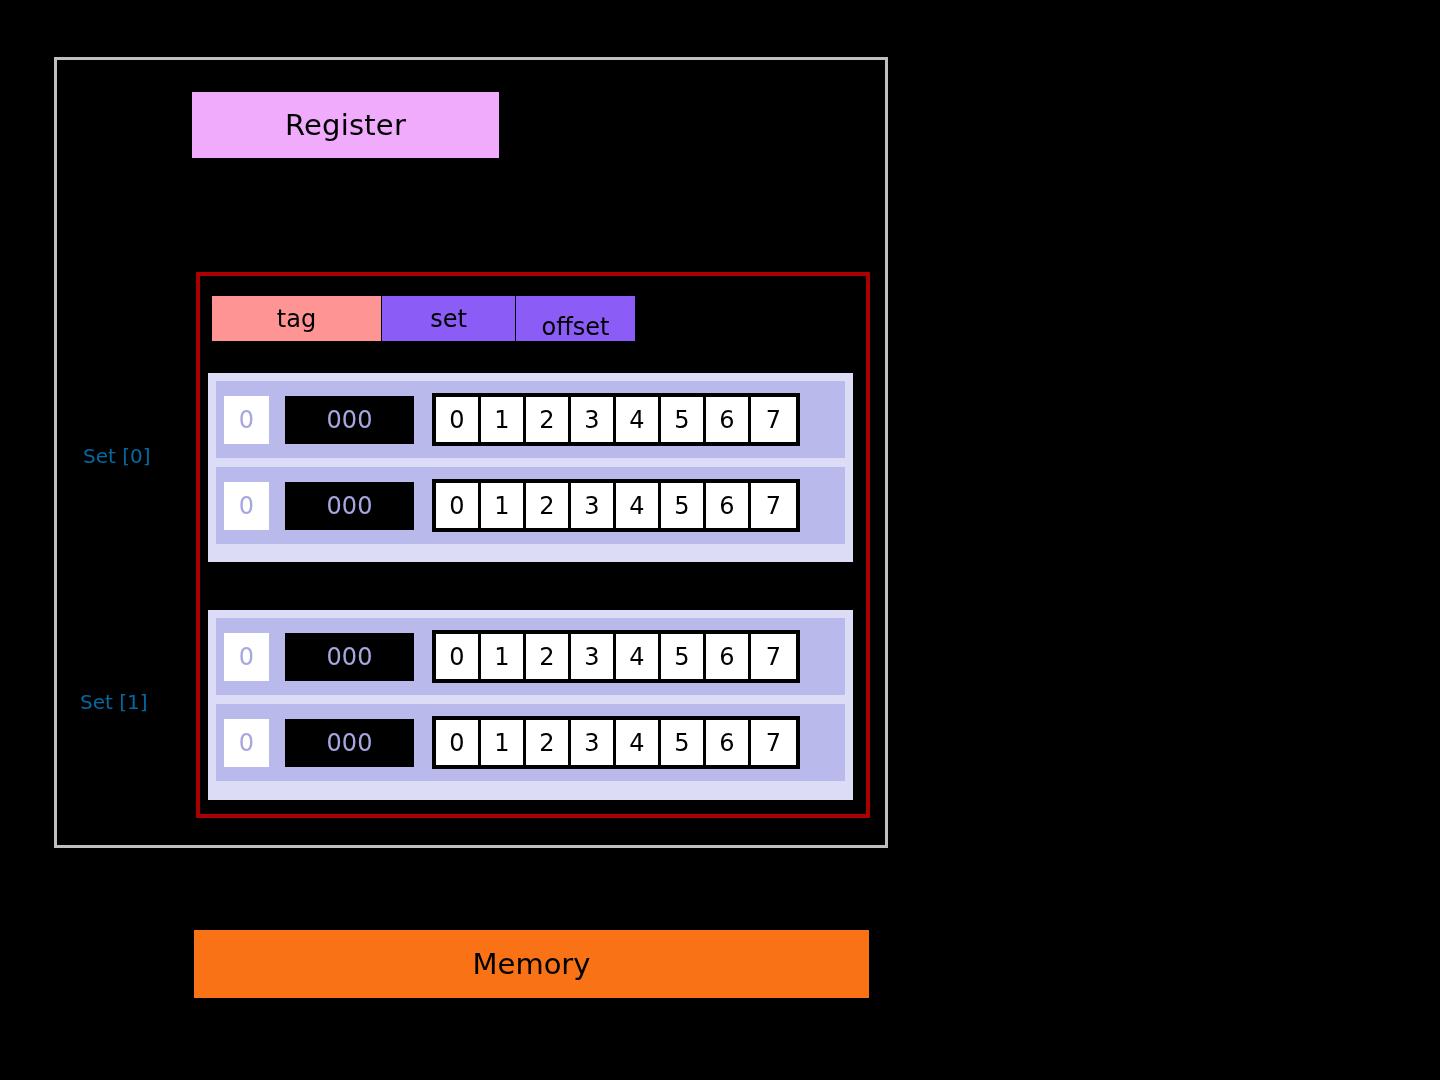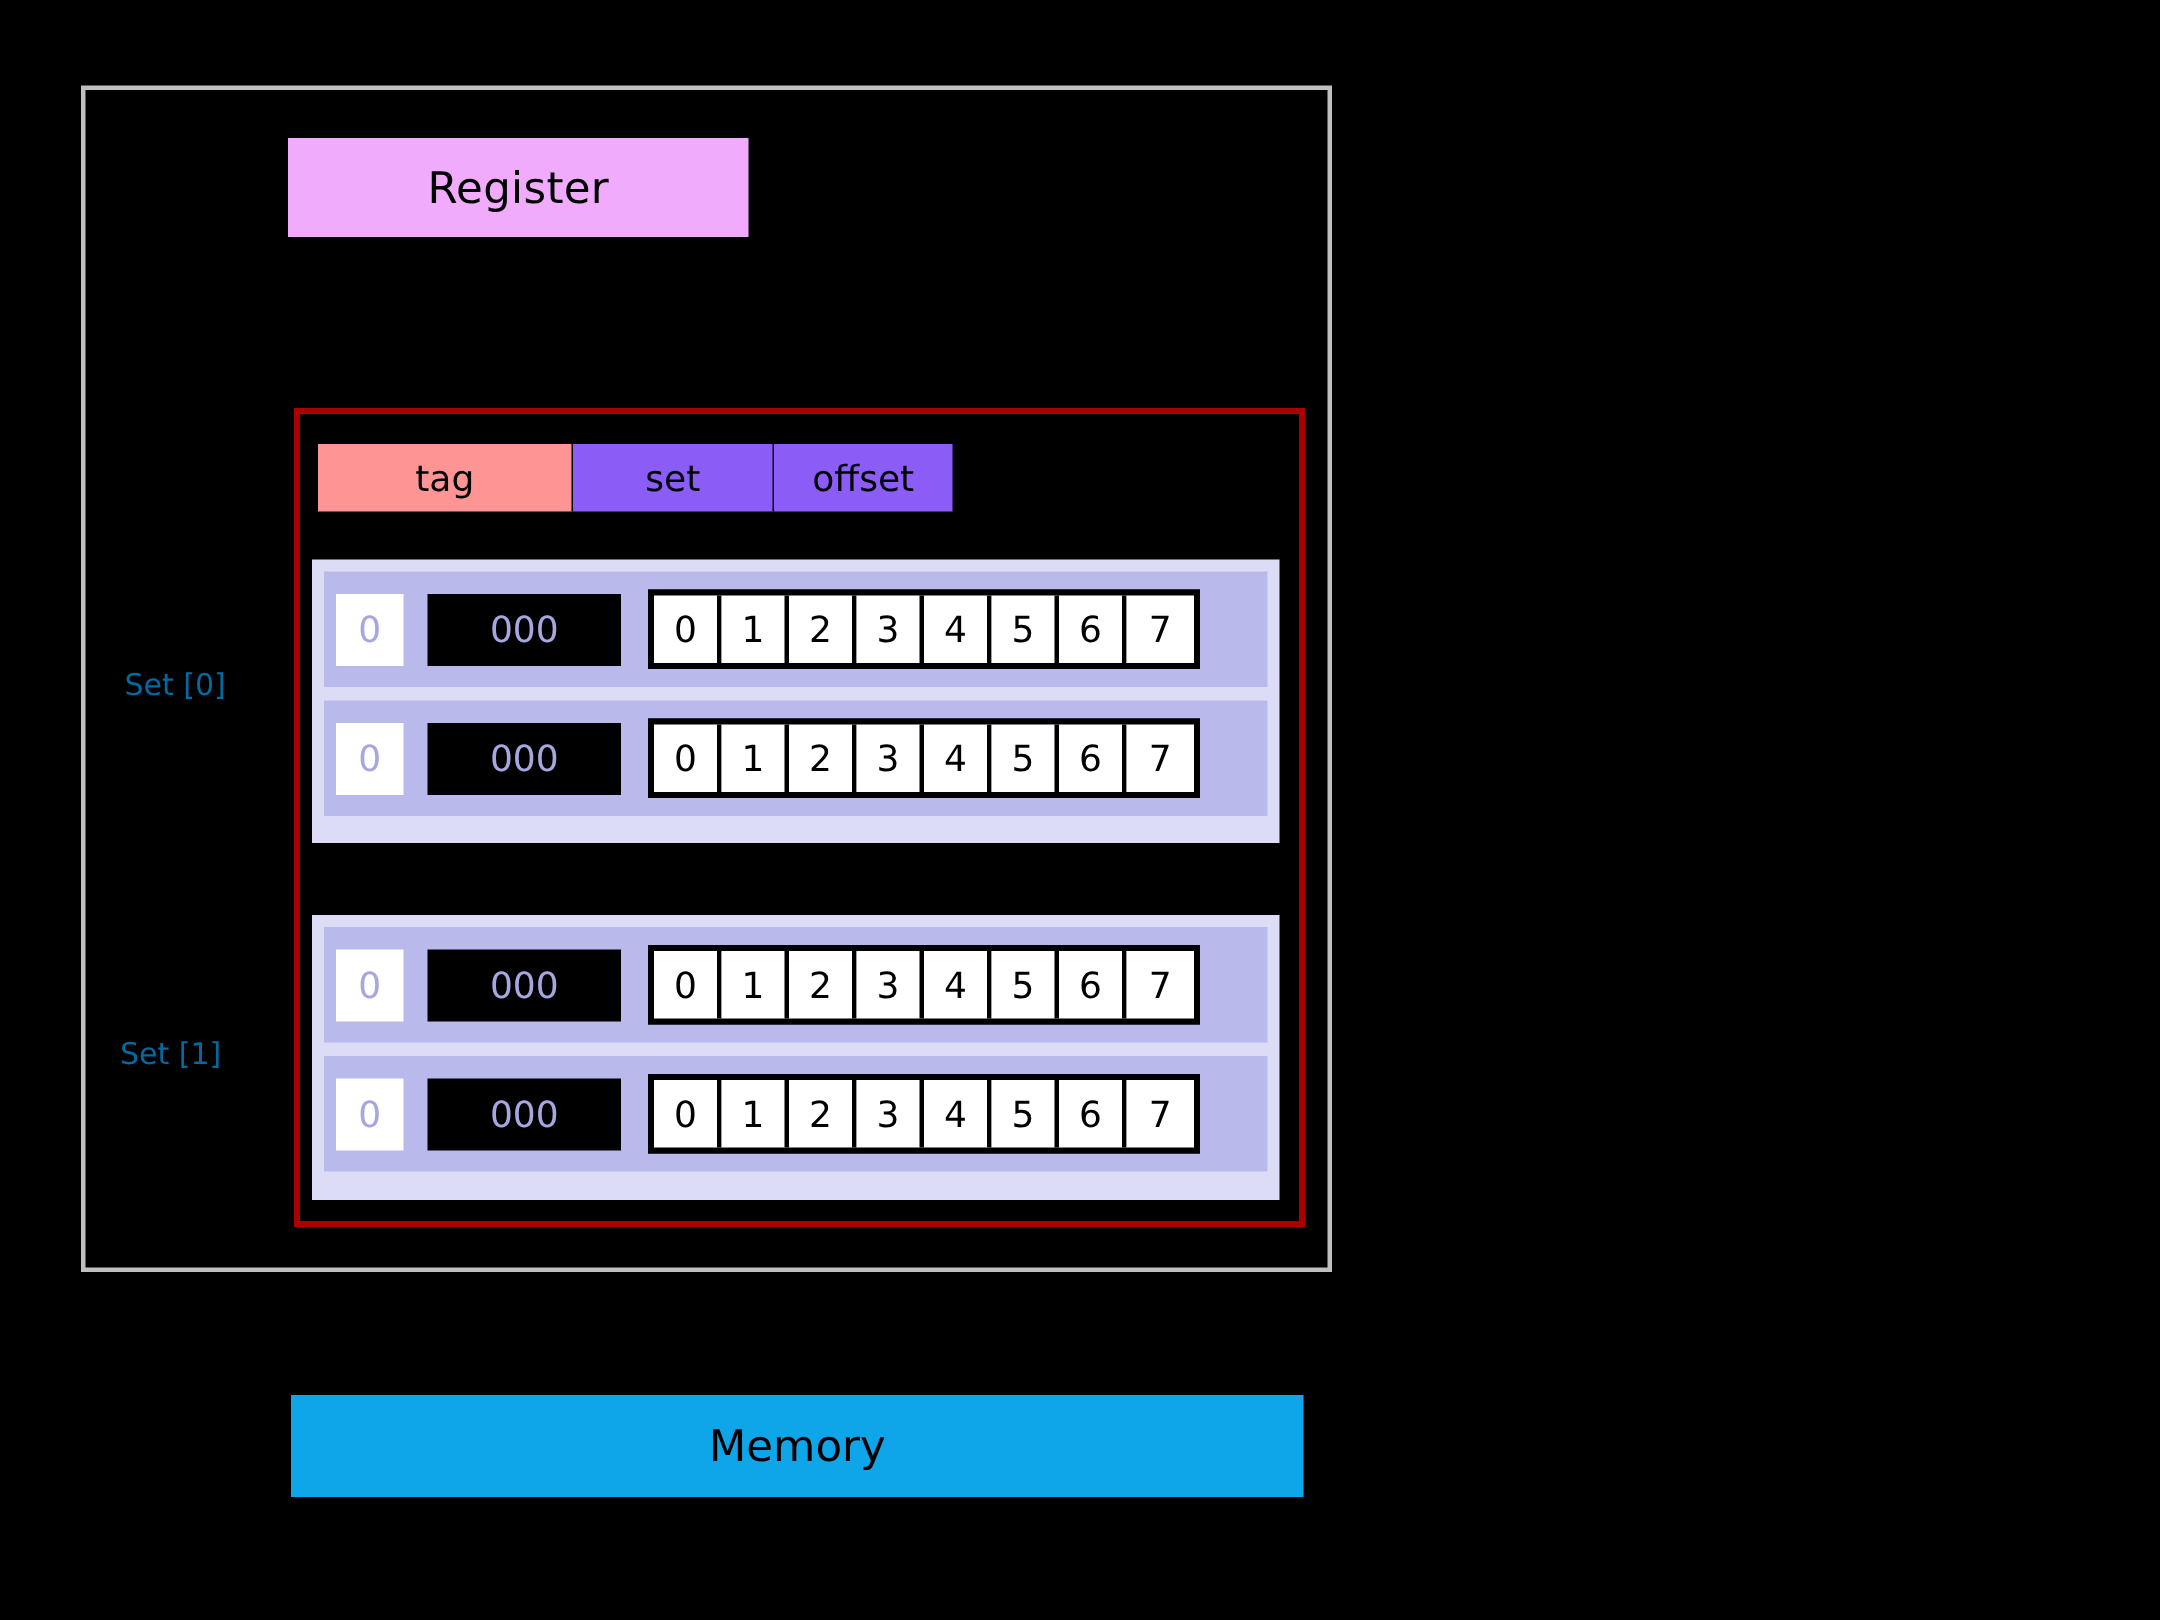--- a/index.html
+++ b/index.html
@@ -70,21 +70,21 @@
   #address-bar .addr-field {
     background: #8b5cf6;
     display: flex;
     align-items: center;
     justify-content: center;
     font-size: 24px;
     color: #000000;
     box-sizing: border-box;
     border-right: 1px solid #000000;
   }
-  #address-bar .addr-field:last-child { border-right: none; }
+  #address-bar .addr-field:last-child { border-right: none; align-items: flex-end; }
   #address-bar .addr-field.tag    { width: 170px; background: #ff9494; }
   #address-bar .addr-field.set    { width: 134px; }
   #address-bar .addr-field.offset { width: 119px; }
 
   
   .set-group {
     position: absolute;
     left: 208px;
     width: 645px;
     background: #dcdcf7;
@@ -162,21 +162,21 @@
   #set-label-0 { left: 83px; top: 444px; }
   #set-label-1 { left: 80px; top: 690px; }
 
   
   #memory-box {
     position: absolute;
     left: 194px;
     top: 930px;
     width: 675px;
     height: 68px;
-    background: #0ea5e9;
+    background: #f97316;
     display: flex;
     align-items: center;
     justify-content: center;
     box-sizing: border-box;
   }
   #memory-box .label {
     font-size: 29px;
     color: #000000;
   }
 </style>

